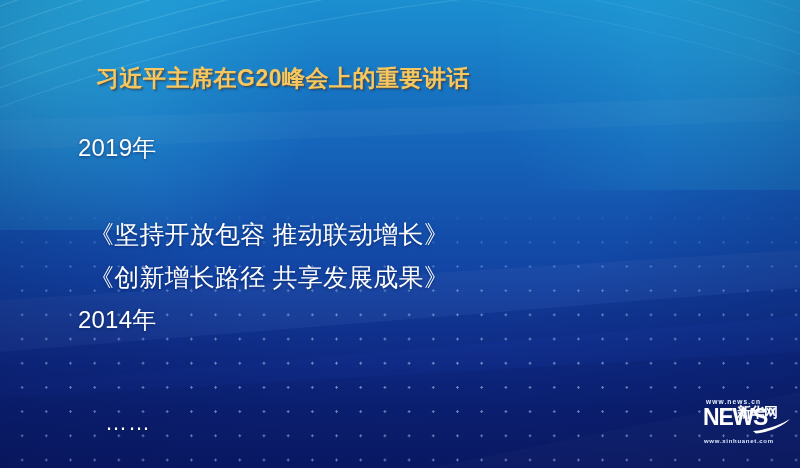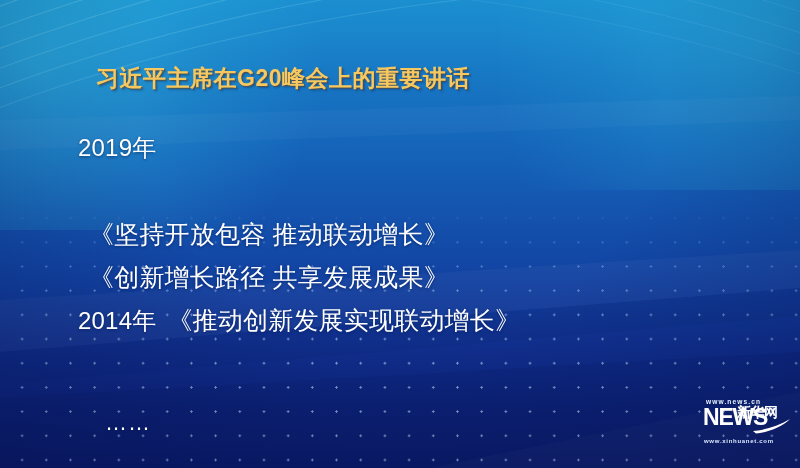--- a/index.html
+++ b/index.html
@@ -213,21 +213,20 @@
       <span class="title">《坚持开放包容 推动联动增长》</span>
     </div>
 
 
     <div class="row">
       <span class="title">《创新增长路径 共享发展成果》</span>
     </div>
 
     <div class="row">
       <span class="year">2014年</span>
-      <span class="title">《推动创新发展实现联动增长》</span>
     </div>
 
   </div>
 
   <div class="ellipsis">……</div>
 
   <div class="logo">
     <div class="url-top">www.news.cn</div>
     <div class="mark">
       <span class="news">NEWS</span>

